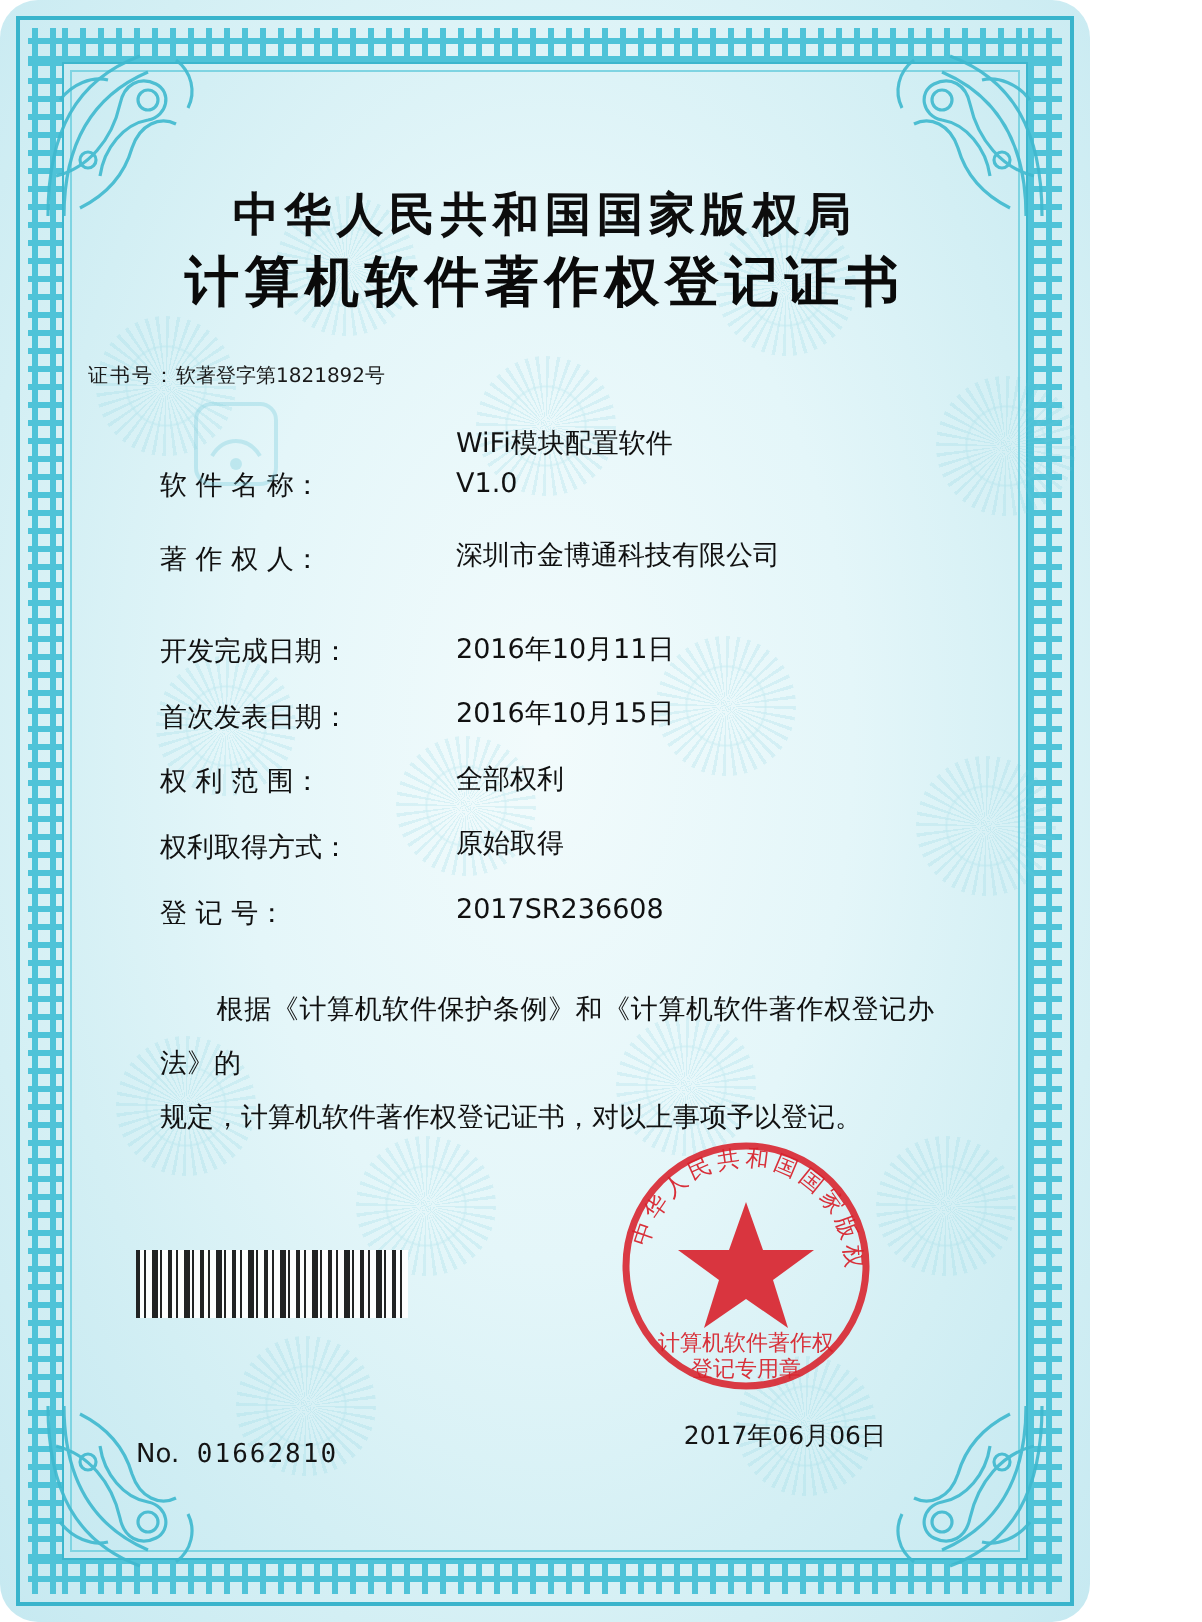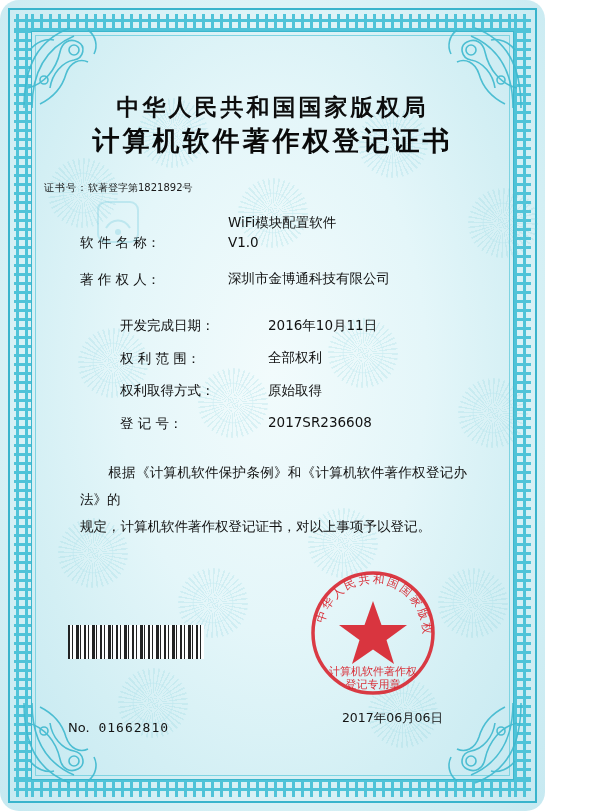--- a/index.html
+++ b/index.html
@@ -153,21 +153,21 @@
     flex: 0 0 104px;
     letter-spacing: 0px;
     white-space: pre;
   }
   .field-value {
     flex: 1;
     padding-left: 8px;
     white-space: pre-line;
     line-height: 1.45;
   }
-  .field-row.tight { margin-bottom: 13px; margin-left: 40px; }
+  .field-row.tight { margin-bottom: 13px; }
 
   .spacer-big { height: 10px; }
 
   .paragraph {
     margin-top: 26px;
     padding-left: 36px;
     padding-right: 34px;
     font-size: 13.5px;
     line-height: 2.0;
     color: #111;
@@ -347,20 +347,24 @@
       <div class="field-row">
         <div class="field-label">著 作 权 人：</div>
         <div class="field-value">深圳市金博通科技有限公司</div>
       </div>
       <div class="spacer-big"></div>
       <div class="field-row tight">
         <div class="field-label">开发完成日期：</div>
         <div class="field-value">2016年10月11日</div>
       </div>
       <div class="field-row tight">
+        <div class="field-label">首次发表日期：</div>
+        <div class="field-value">2016年10月15日</div>
+      </div>
+      <div class="field-row tight">
         <div class="field-label">权 利 范 围：</div>
         <div class="field-value">全部权利</div>
       </div>
       <div class="field-row tight">
         <div class="field-label">权利取得方式：</div>
         <div class="field-value">原始取得</div>
       </div>
       <div class="field-row tight">
         <div class="field-label">登 记 号：</div>
         <div class="field-value">2017SR236608</div>

